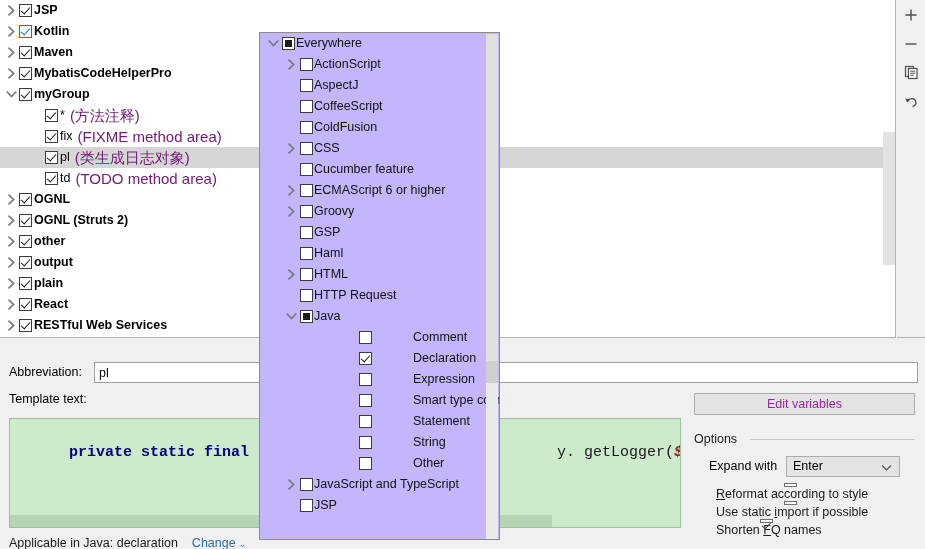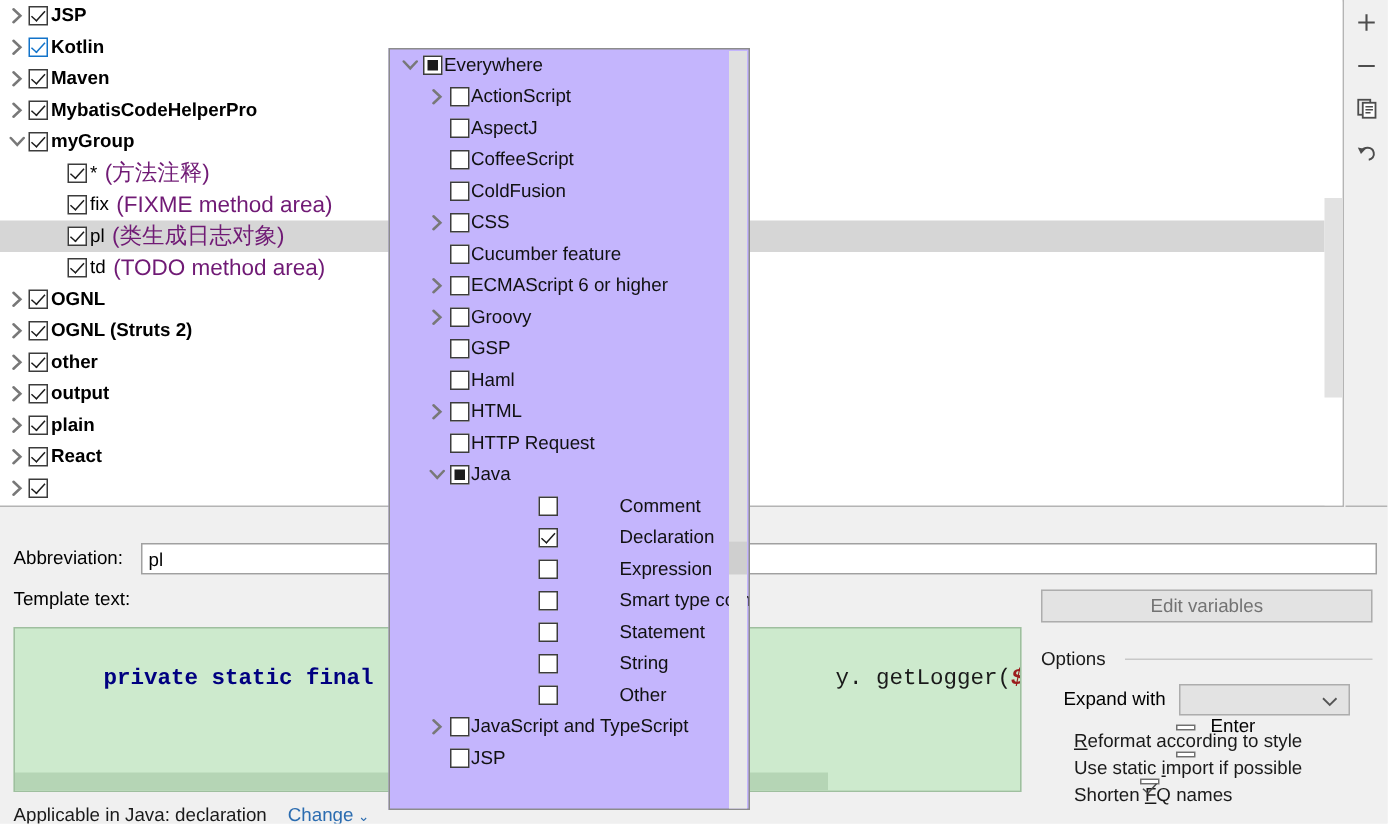--- a/index.html
+++ b/index.html
@@ -166,21 +166,21 @@
   #edit-vars {
     position: absolute; left: 694px; top: 393px;
     width: 221px; height: 22px;
     box-sizing: border-box;
     background: #e3e3e3;
     border: 1px solid #adadad;
     font-family: "Liberation Sans", sans-serif;
     font-size: 12.5px;
     text-align: center;
     line-height: 20px;
-    color: #737373;
+    color: #a21caf;
     cursor: default;
   }
   #options-header {
     position: absolute; left: 694px; top: 432px;
     width: 221px; height: 14px;
   }
   #options-header .txt { font-size: 12.5px; color: #1a1a1a; }
   #options-header .line {
     position: absolute; left: 56px; top: 7px;
     width: 165px; height: 1px; background: #c8c8c8;
@@ -194,23 +194,22 @@
     font-size: 12.5px;
   }
   #expand-select {
     position: absolute; left: 92px; top: 0;
     width: 114px; height: 21px;
     box-sizing: border-box;
     background: #e3e3e3;
     border: 1px solid #adadad;
   }
   #expand-select .val {
-    position: absolute; left: 20px; top: 2px;
+    position: absolute; left: 6px; top: 2px;
     font-size: 12.5px;
-    margin-top: 18px;
   }
   #expand-select .chev {
     position: absolute; right: 7px; top: 4px;
     color: #555;
   }
   .optrow {
     position: absolute; left: 716px;
     display: flex; align-items: center;
     height: 18px;
     flex-direction: column;
@@ -433,20 +432,21 @@
           <span class="cbx checked"></span>
           <span class="tlabel">React</span>
         </div>
         <div class="trow">
           <span class="arrow">
             <svg width="9" height="11" viewBox="0 0 9 11">
               <path d="M2 1.2 L6.6 5.5 L2 9.8" stroke="#787878" stroke-width="1.7" fill="none" stroke-linecap="round"></path>
             </svg>
           </span>
           <span class="cbx checked"></span>
+          <span class="tlabel">RESTful Web Services</span>
         </div>
       </div>
     <div id="tree-vscroll">
       <div id="tree-vthumb"></div>
     </div>
   </div>
 
   <div id="toolbar">
     <div class="tbtn">
       <svg width="14" height="14" viewBox="0 0 14 14">

